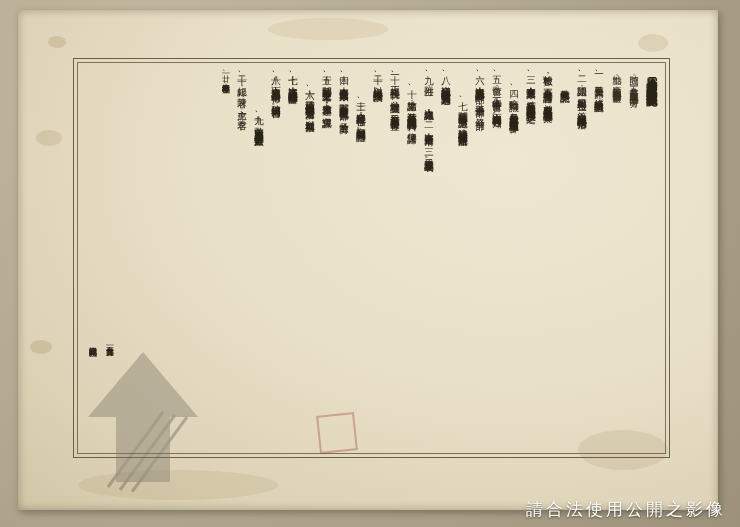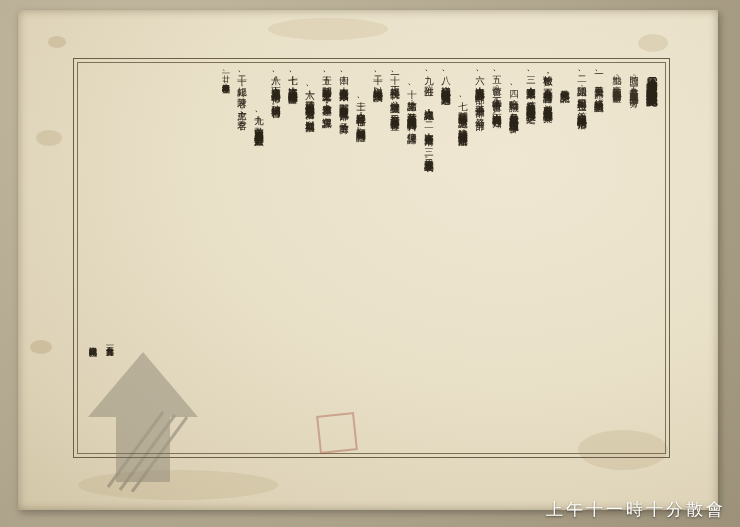--- a/index.html
+++ b/index.html
@@ -160,16 +160,16 @@
       <g fill="none" stroke="#6f6a5c" stroke-width="3" opacity="0.8">
         <path d="M60 145 L115 70"></path>
         <path d="M72 148 L127 73"></path>
         <path d="M84 150 L139 75"></path>
       </g>
     </svg>
 
   </div>
 
   <div id="footer">
-    <span class="ftext">上午十一時十分散會</span>
+    <span class="ftext">請合法使用公開之影像</span>
   </div>
 
 </div>
 
 </body></html>

